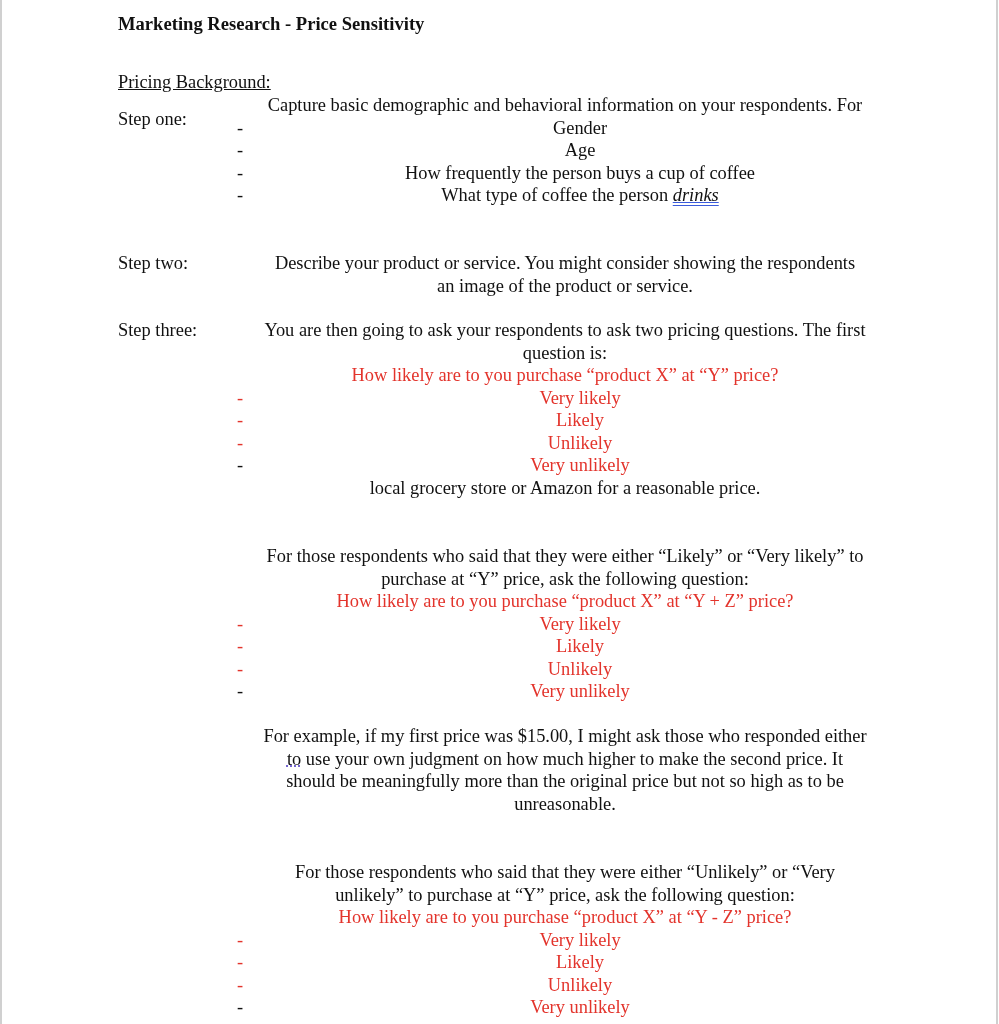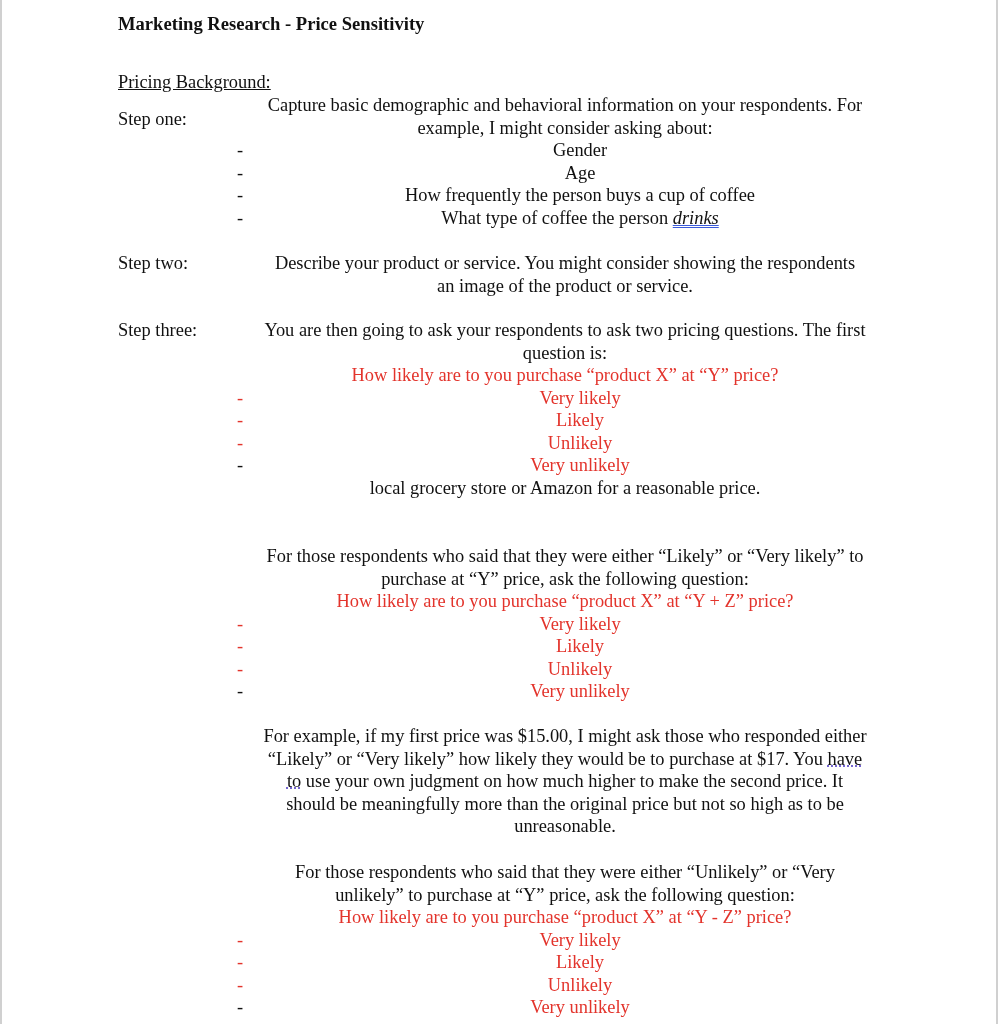--- a/index.html
+++ b/index.html
@@ -28,21 +28,20 @@
 <div class="page-border-left"></div>
 <div class="page-border-right"></div>
 
 <div class="doc">
   <div class="title">Marketing Research - Price Sensitivity</div>
   <div class="section-heading">Pricing Background:</div>
 
   <div class="label" style="top:108px">Step one:</div>
   <div class="content" style="top:94px">
     <p>Capture basic demographic and behavioral information on your respondents.  For</p>
-    <p>example, I might consider asking about:</p>
     <span class="bullet"><span class="dash">-</span><span>Gender</span></span>
     <span class="bullet"><span class="dash">-</span><span>Age</span></span>
     <span class="bullet"><span class="dash">-</span><span>How frequently the person buys a cup of coffee</span></span>
     <span class="bullet"><span class="dash">-</span><span>What type of coffee the person </span><span class="spell">drinks</span></span>
   </div>
 
   <div class="label" style="top:252px">Step two:</div>
   <div class="content" style="top:252px">
     <p>Describe your product or service.  You might consider showing the respondents</p>
     <p>an image of the product or service.</p>
@@ -65,21 +64,20 @@
     <p>purchase at “Y” price, ask the following question:</p>
     <p class="red">How likely are to you purchase “product X” at “Y + Z” price?</p>
     <span class="bullet red"><span class="dash">-</span><span>Very likely</span></span>
     <span class="bullet red"><span class="dash">-</span><span>Likely</span></span>
     <span class="bullet red"><span class="dash">-</span><span>Unlikely</span></span>
     <span class="bullet red"><span class="dash" style="color:#111">-</span><span>Very unlikely</span></span>
   </div>
 
   <div class="content" style="top:725px">
     <p>For example, if my first price was $15.00, I might ask those who responded either</p>
-    <p><span>“Likely” or “Very likely” how likely they would be to purchase at $17.  You </span><span class="grammar">have</span></p>
     <p><span class="grammar">to</span><span> use your own judgment on how much higher to make the second price.  It</span></p>
     <p>should be meaningfully more than the original price but not so high as to be</p>
     <p>unreasonable.</p>
   </div>
 
   <div class="content" style="top:861px">
     <p>For those respondents who said that they were either “Unlikely” or “Very</p>
     <p>unlikely” to purchase at “Y” price, ask the following question:</p>
     <p class="red">How likely are to you purchase “product X” at “Y - Z” price?</p>
     <span class="bullet red"><span class="dash">-</span><span>Very likely</span></span>

